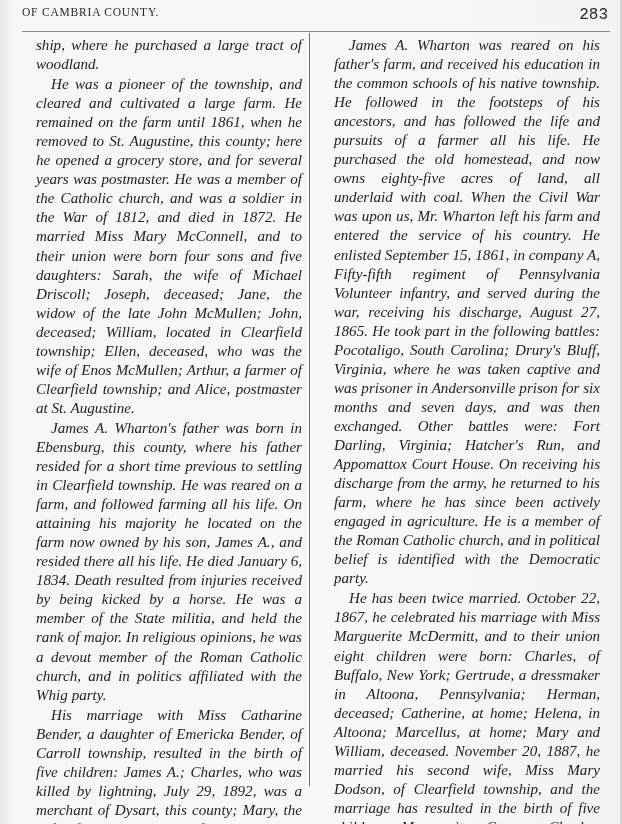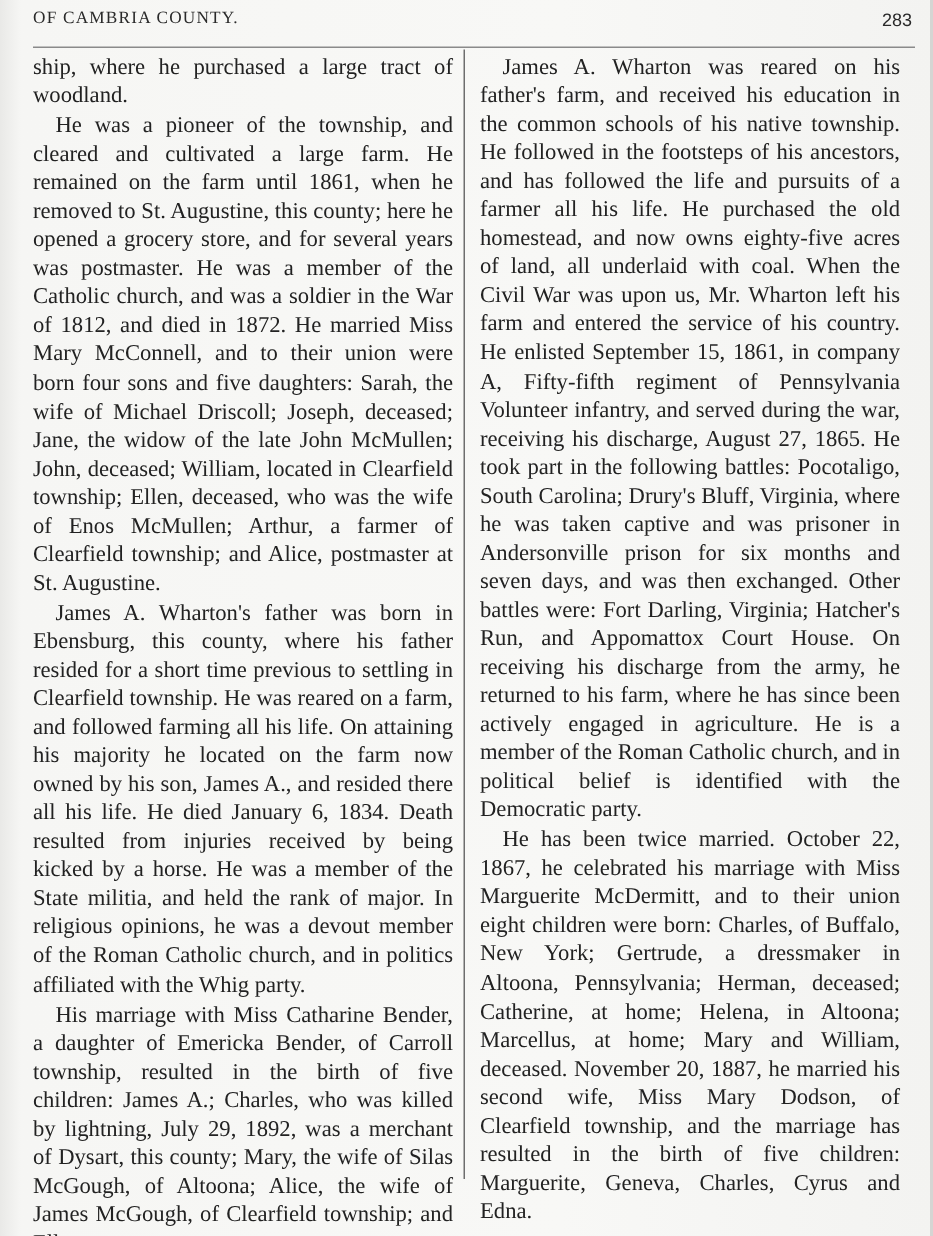--- a/index.html
+++ b/index.html
@@ -35,22 +35,22 @@
       text-align: left;
       font-family: "Liberation Serif", serif;
       font-size: 11.5px;
       letter-spacing: 0.8px;
       color: #2a2a2a;
     }
     .page-number {
       position: absolute;
       right: 2px;
       top: 0;
-      font-family: Liberation Sans, sans-serif;
-      font-size: 12px;
+      font-family: Liberation Mono, monospace;
+      font-size: 16px;
       color: #2a2a2a;
     }
     .header-rule {
       position: absolute;
       top: 31px;
       left: 22px;
       width: 588px;
       height: 1px;
       background: #8a8a8a;
     }
@@ -73,22 +73,23 @@
     }
     .column-divider {
       position: absolute;
       left: 309px;
       top: 33px;
       width: 1px;
       height: 753px;
       background: #6e6e6e;
     }
     .para {
-      margin: 0 0 0 2px;
+      margin: 0 0 0 16px;
       text-indent: 15px;
+      font-style: italic;
     }
     .para.cont {
       text-indent: 0;
     }
     .para + .para {
       margin-top: 1px;
     }
     .right-edge {
       position: absolute;
       right: 0; top: 0;

